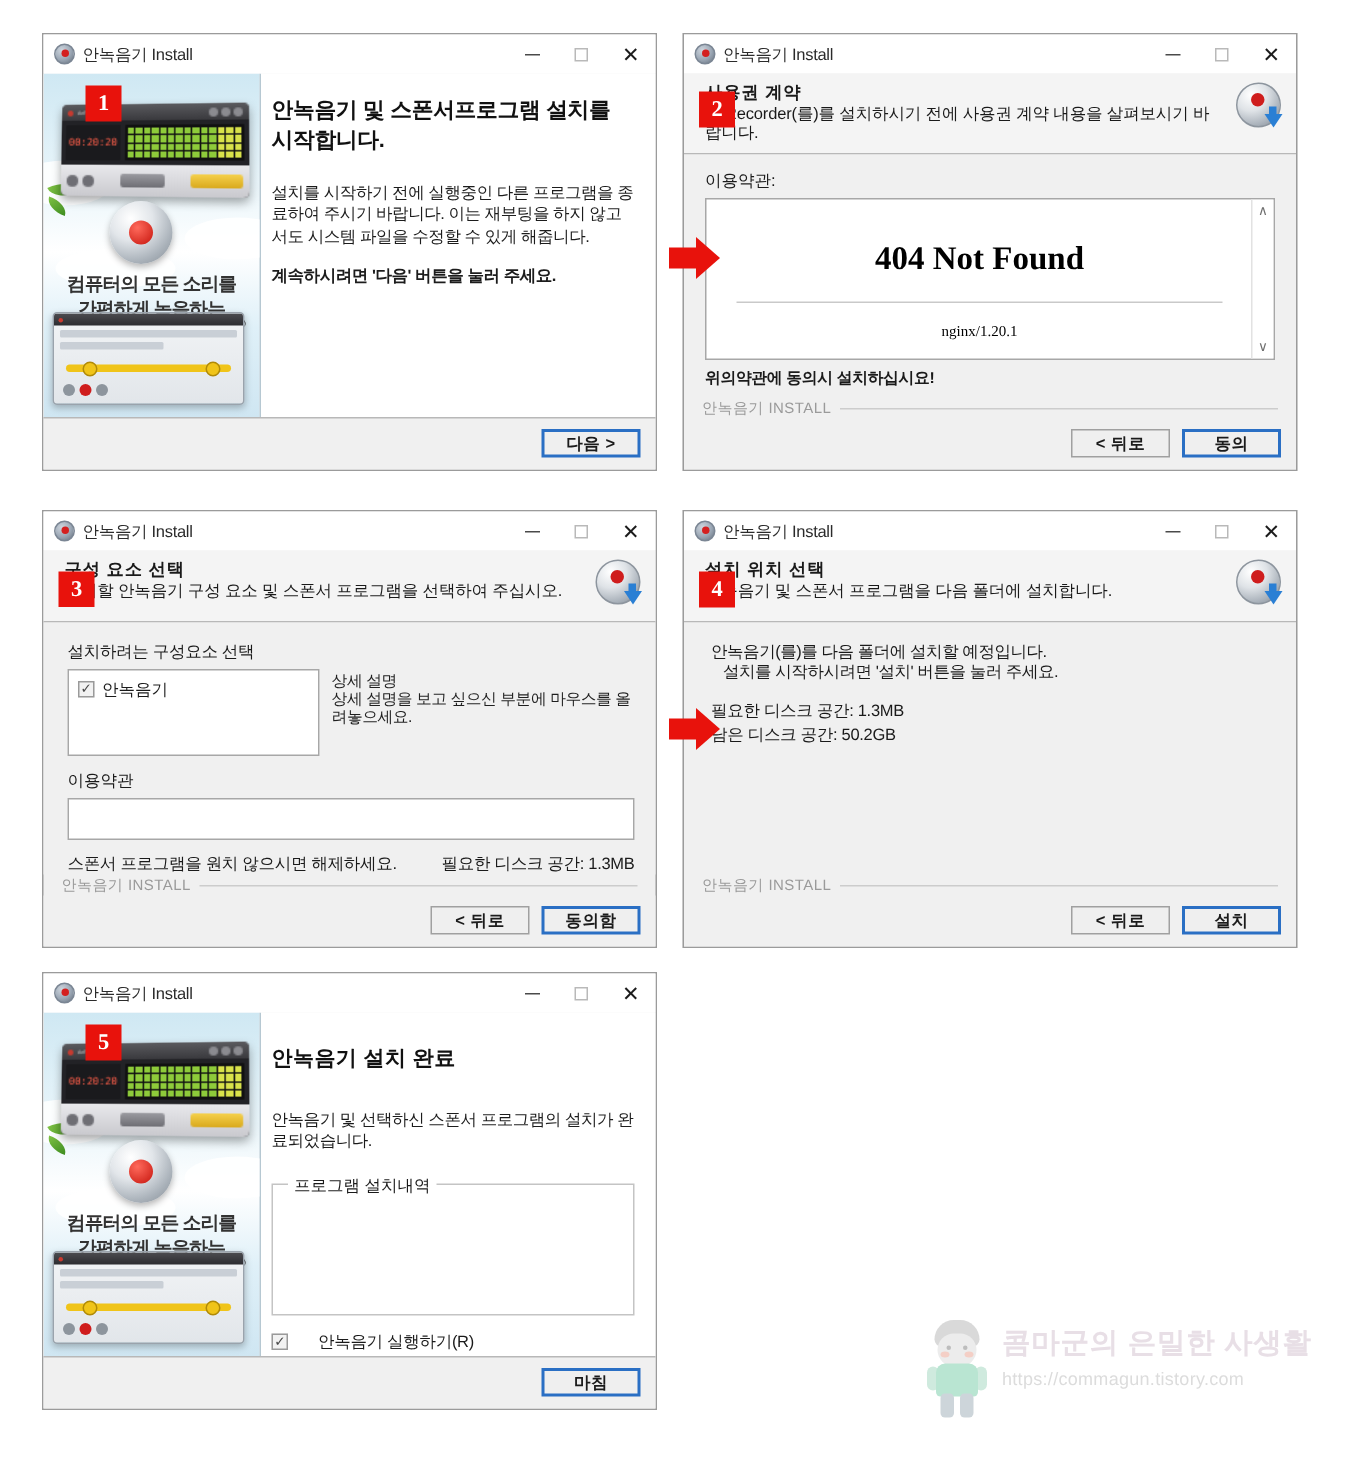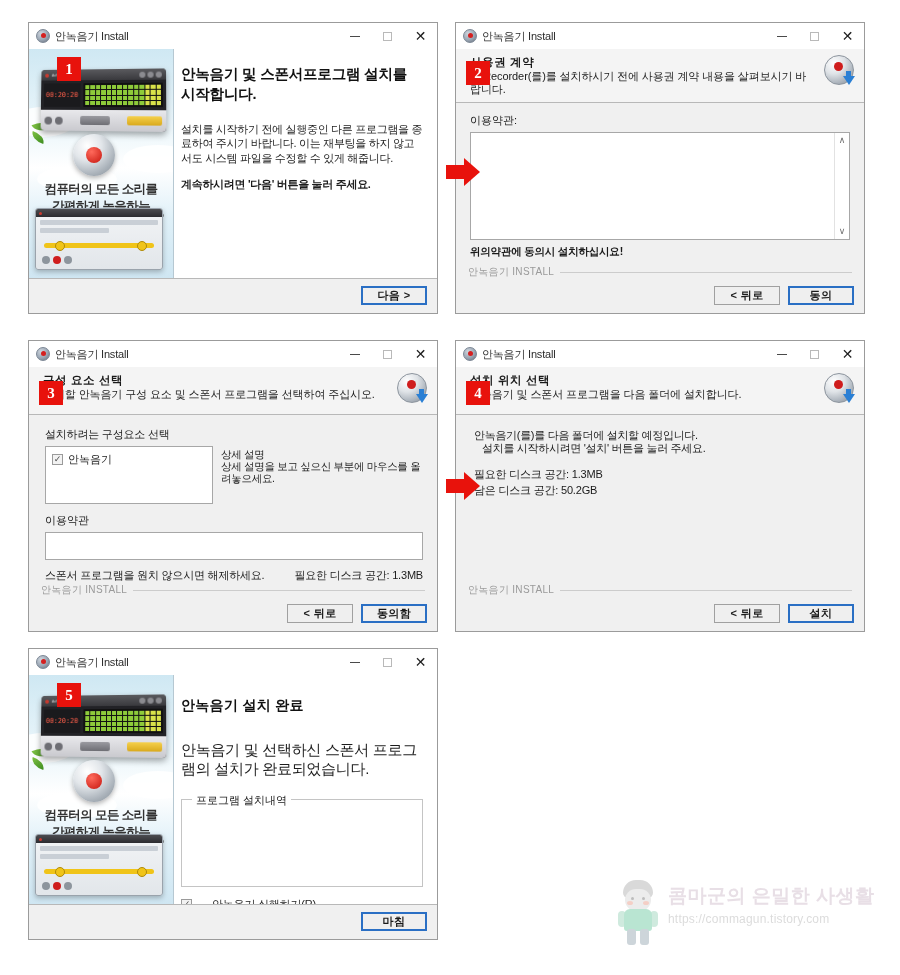--- a/index.html
+++ b/index.html
@@ -367,21 +367,21 @@
     font-family:"DejaVu Sans Mono", monospace;
     font-size:9.5px; letter-spacing:-0.4px;
     padding:2px 0 2px 2px; white-space:nowrap;
   }
   .caret { width:1px; height:13px; background:#d06b10; display:inline-block; vertical-align:middle;}
   .loc-space { margin-top:12px; font-size:11px; color:#1a1a1a; line-height:1.45; letter-spacing:-0.2px;}
 
   
   .finish { position:absolute; left:152px; right:14px; top:22px; }
   .finish h1 { margin:0 0 26px 0; font-size:14px; font-weight:bold; color:#111; letter-spacing:0.3px;}
-  .finish p { margin:0 0 20px 0; font-size:15px; color:#1c1c1c; line-height:1.25; letter-spacing:-0.3px;}
+  .finish p { margin:0 0 20px 0; font-size:11px; color:#1c1c1c; line-height:1.25; letter-spacing:-0.3px;}
   .finish-group {
     margin-top:6px; border:1px solid #c4c4c4; height:88px; position:relative; box-sizing:border-box;
   }
   .finish-legend {
     position:absolute; left:10px; top:-7px; background:#ffffff; padding:0 4px; font-size:11px; color:#1a1a1a;
   }
   .finish-chk { display:flex; align-items:center; gap:20px; margin-top:10px; font-size:11px; color:#1a1a1a; letter-spacing:-0.2px;}
 
   
   .arrow { position:absolute; z-index:60; }
@@ -596,20 +596,25 @@
       <div class="cd-icon">
           <span class="cd-arrow-stem"></span>
         </div>
       <div class="step-badge" style="left:10px; top:12px;">2</div>
     </div>
 
     <div class="pg-body">
       <div class="lic-wrap">
         <div class="lic-label">이용약관:</div>
         <div class="lic-box">
+          <div class="lic-inner">
+            <div class="lic-404">404 Not Found</div>
+            <hr class="lic-hr">
+            <div class="lic-nginx">nginx/1.20.1</div>
+          </div>
           <div class="scrollbar">
             <div class="sb-arrow">∧</div>
             <div class="sb-arrow">∨</div>
           </div>
         </div>
         <div class="lic-note">위의약관에 동의시 설치하십시요!</div>
       </div>
     </div>
 
     <div class="brandline">

